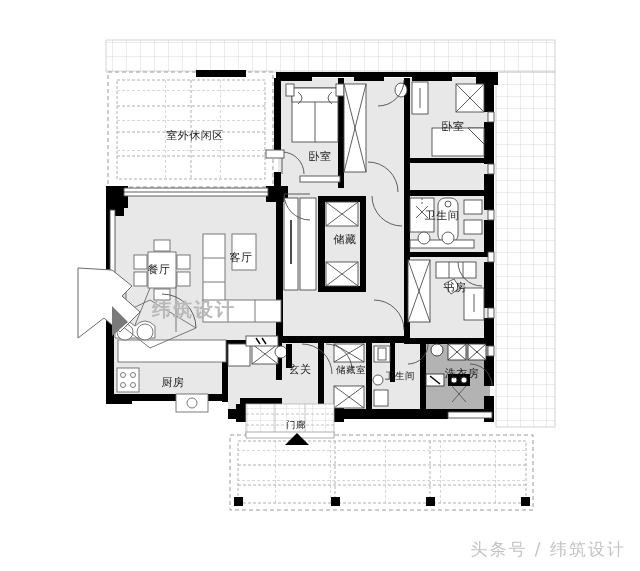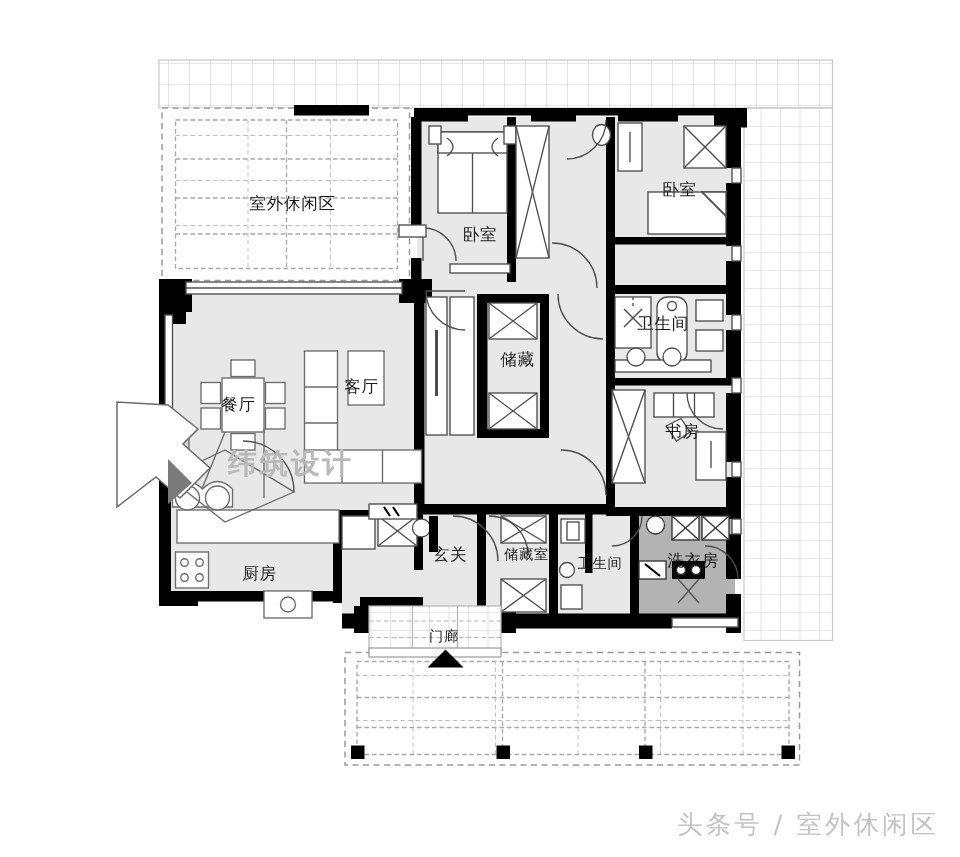--- a/index.html
+++ b/index.html
@@ -444,14 +444,14 @@
     <text class="room-label" x="159" y="270">餐厅</text>
     <text class="room-label" x="173" y="383">厨房</text>
     <text class="room-label" x="300" y="370">玄关</text>
     <text class="room-label small" x="351" y="370">储藏室</text>
     <text class="room-label small" x="400" y="376">卫生间</text>
     <text class="room-label" x="462" y="374">洗衣房</text>
     <text class="room-label small" x="296" y="425">门廊</text>
 
   </svg>
 
-  <div class="watermark-bottom">头条号 / 室外休闲区</div>
+  <div class="watermark-bottom">头条号 / 纬筑设计</div>
 </div>
 
 </body></html>

